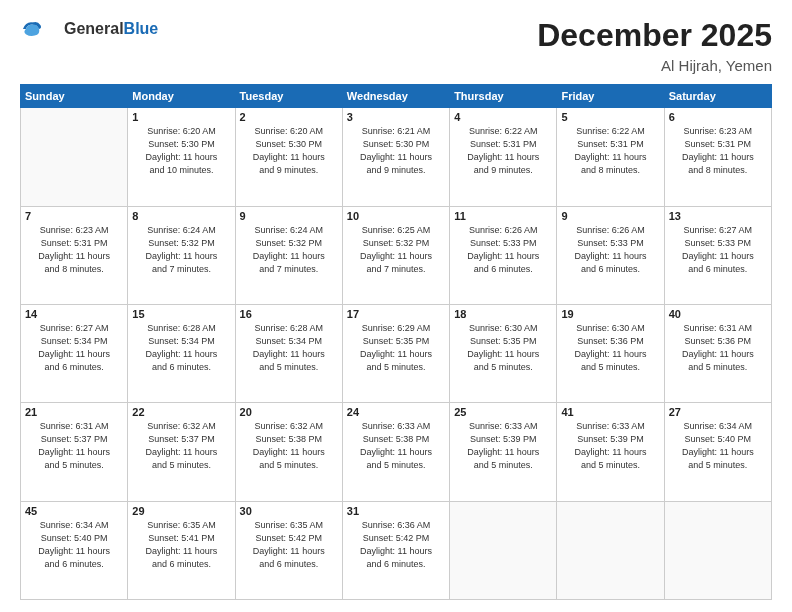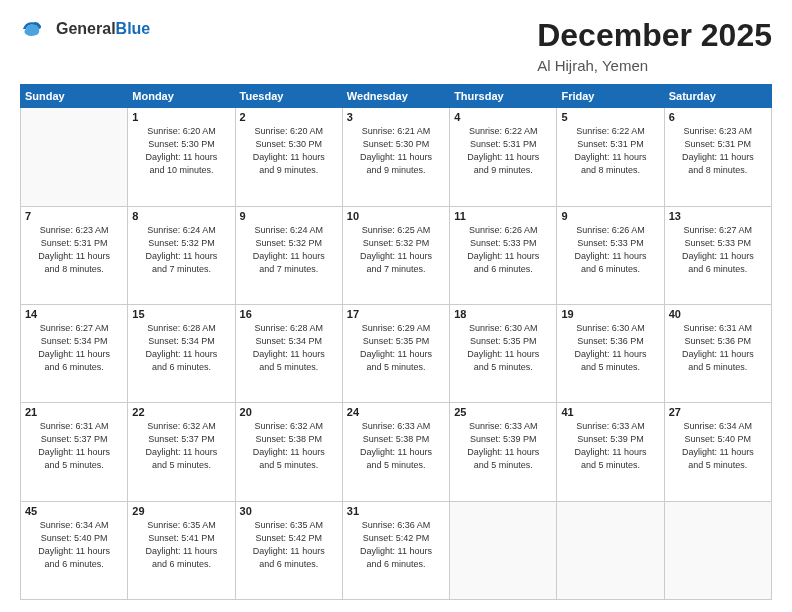--- a/index.html
+++ b/index.html
@@ -19,39 +19,39 @@
     }
     .header {
       display: flex;
       justify-content: space-between;
       align-items: flex-start;
       margin-bottom: 10px;
     }
     .logo {
       display: flex;
       align-items: center;
-      gap: 12px;
+      gap: 20px;
     }
     .logo-text-general {
       font-size: 16px;
       font-weight: bold;
       color: #333;
     }
     .logo-text-blue {
       font-size: 16px;
       font-weight: bold;
       color: #1a6bb5;
     }
     .logo-icon {
       width: 22px;
       height: 22px;
       margin-right: 2px;
     }
     .title-block {
-      text-align: left;
+      text-align: right;
     }
     .month-title {
       font-size: 32px;
       font-weight: bold;
       color: #222;
       line-height: 1.1;
     }
     .location-title {
       font-size: 15px;
       color: #555;

